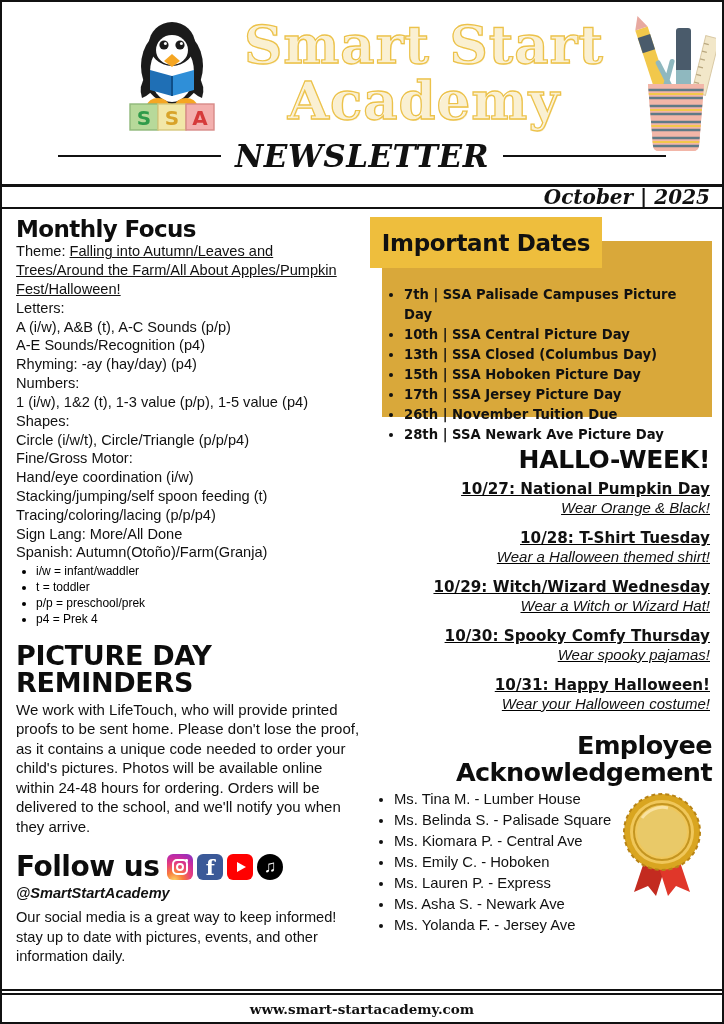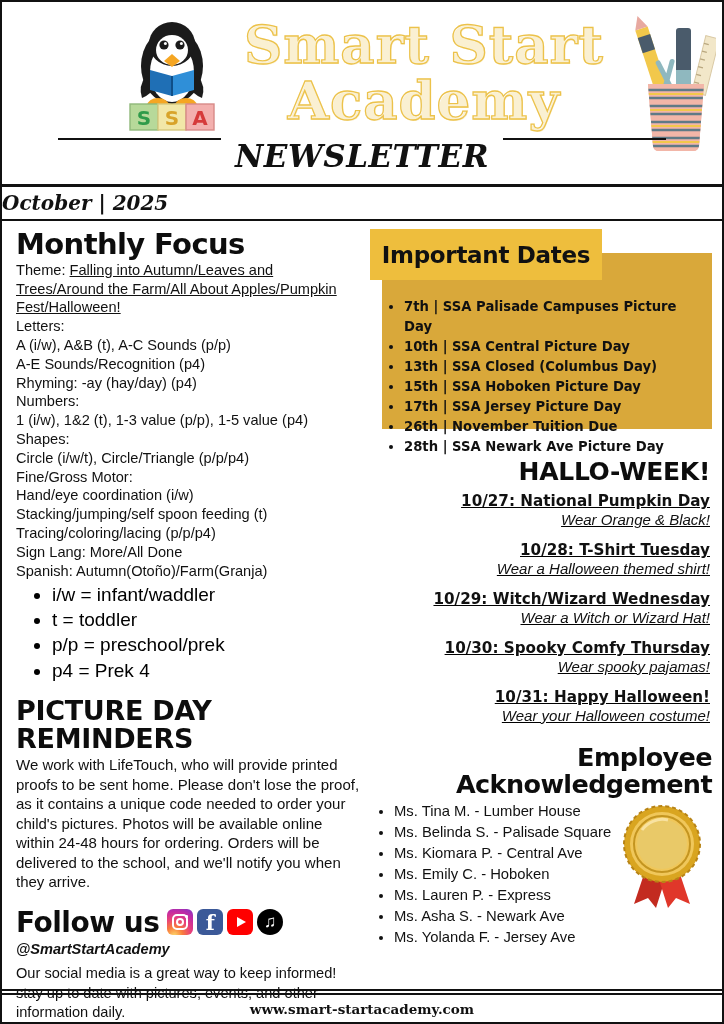--- a/index.html
+++ b/index.html
@@ -59,44 +59,44 @@
     top: 8px;
     width: 82px;
     height: 150px;
   }
 
   .newsletter-row {
     position: absolute;
     left: 0; right: 0;
     top: 136px;
     display: flex;
-    align-items: flex-start;
+    align-items: center;
     justify-content: center;
     gap: 14px;
     padding: 0 56px;
   }
   .rule { flex: 1; height: 2px; background: #111; }
   .newsletter-word {
     font-family: "DejaVu Serif", serif;
     font-style: italic;
     font-weight: bold;
     font-size: 31px;
     letter-spacing: 0.5px;
     color: #111;
     white-space: nowrap;
   }
 
   .hrule-thick { height: 3px; background: #111; margin: 0; }
   .hrule-thin  { height: 2px; background: #111; margin: 0; }
 
   .date-bar {
-    height: 32px;
+    height: 20px;
     display: flex;
     align-items: center;
-    justify-content: flex-start;
+    justify-content: flex-end;
     padding-right: 12px;
   }
   .date-text {
     font-family: "DejaVu Serif", serif;
     font-style: italic;
     font-weight: bold;
     font-size: 20px;
     color: #111;
   }
 
@@ -106,40 +106,40 @@
     height: 792px;
     padding-top: 8px;
   }
   .col-left  { width: 368px; padding: 0 8px 0 14px; }
   .col-right { width: 352px; position: relative; }
 
   
   h2.section-head {
     font-family: "DejaVu Sans", sans-serif;
     font-weight: bold;
-    font-size: 29px;
+    font-size: 23px;
     letter-spacing: -0.6px;
     color: #0d0d0d;
     line-height: 1.06;
     margin-bottom: 1px;
   }
 
   .focus-body {
     font-family: "Liberation Sans", sans-serif;
     font-size: 14.6px;
     line-height: 1.29;
     color: #111;
   }
   .focus-body .lbl { font-weight: normal; }
   .focus-body .theme-val { text-decoration: underline; }
   .focus-body p { margin: 0; }
 
   ul.legend {
-    margin: 1px 0 0 36px;
-    font-size: 19px;
+    margin: 1px 0 0 20px;
+    font-size: 12px;
     line-height: 1.34;
   }
   ul.legend li { margin: 0; }
 
   
   .picday { margin-top: 14px; }
   h2.picday-head {
     font-family: "DejaVu Sans", sans-serif;
     font-weight: bold;
     font-size: 27px;

